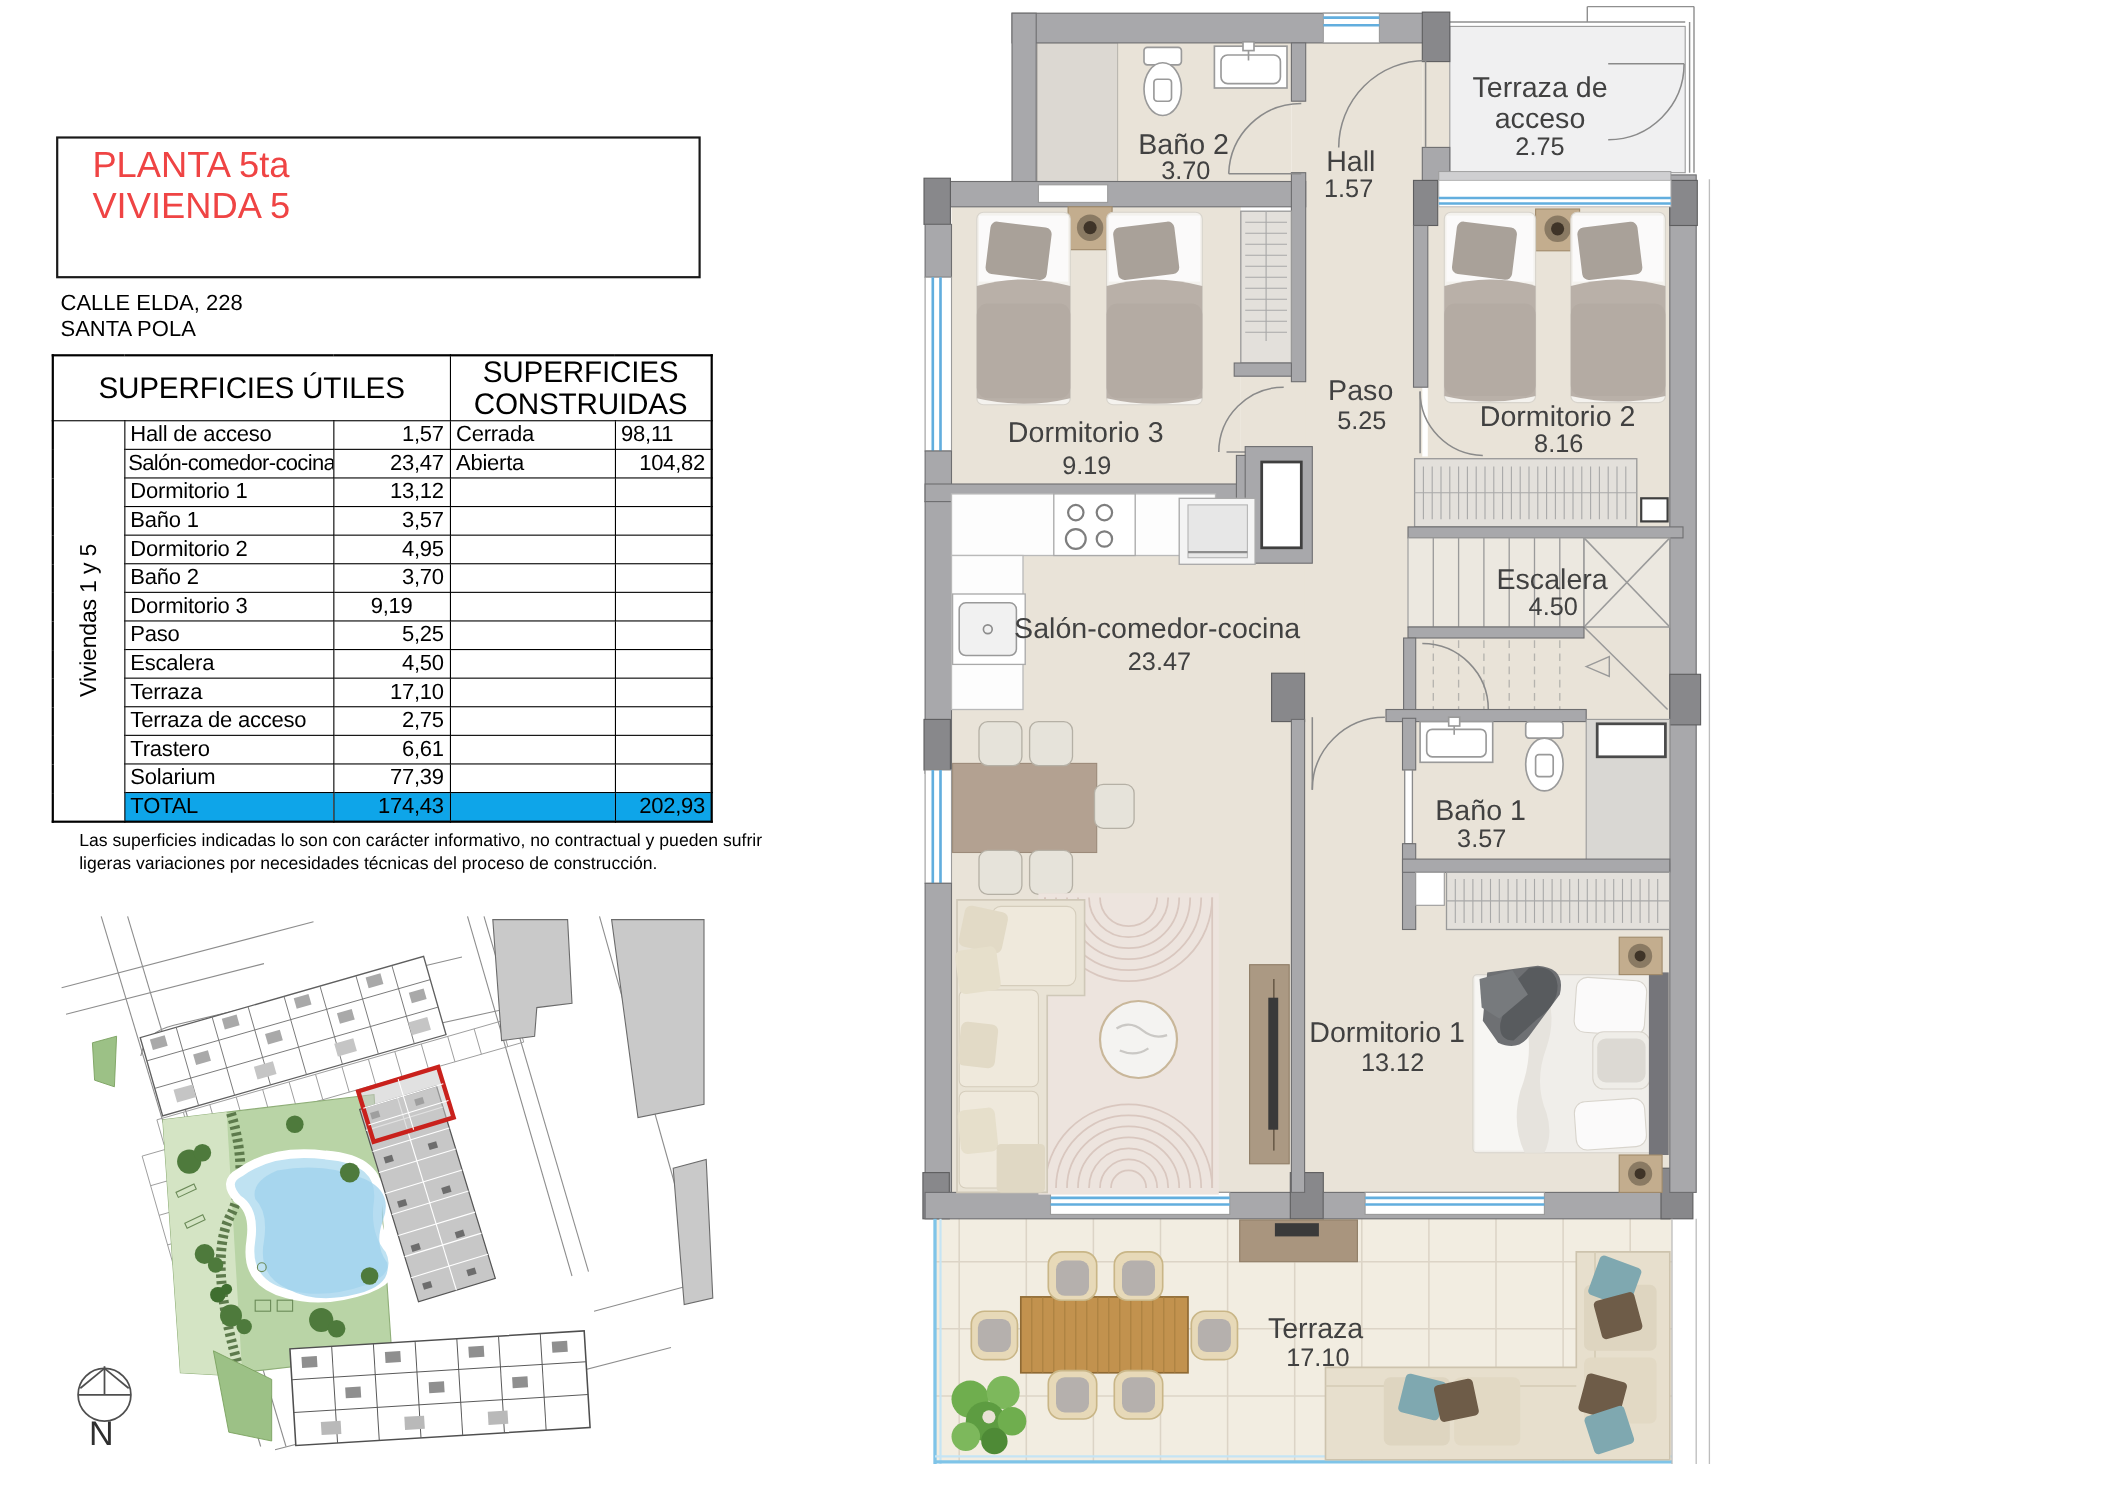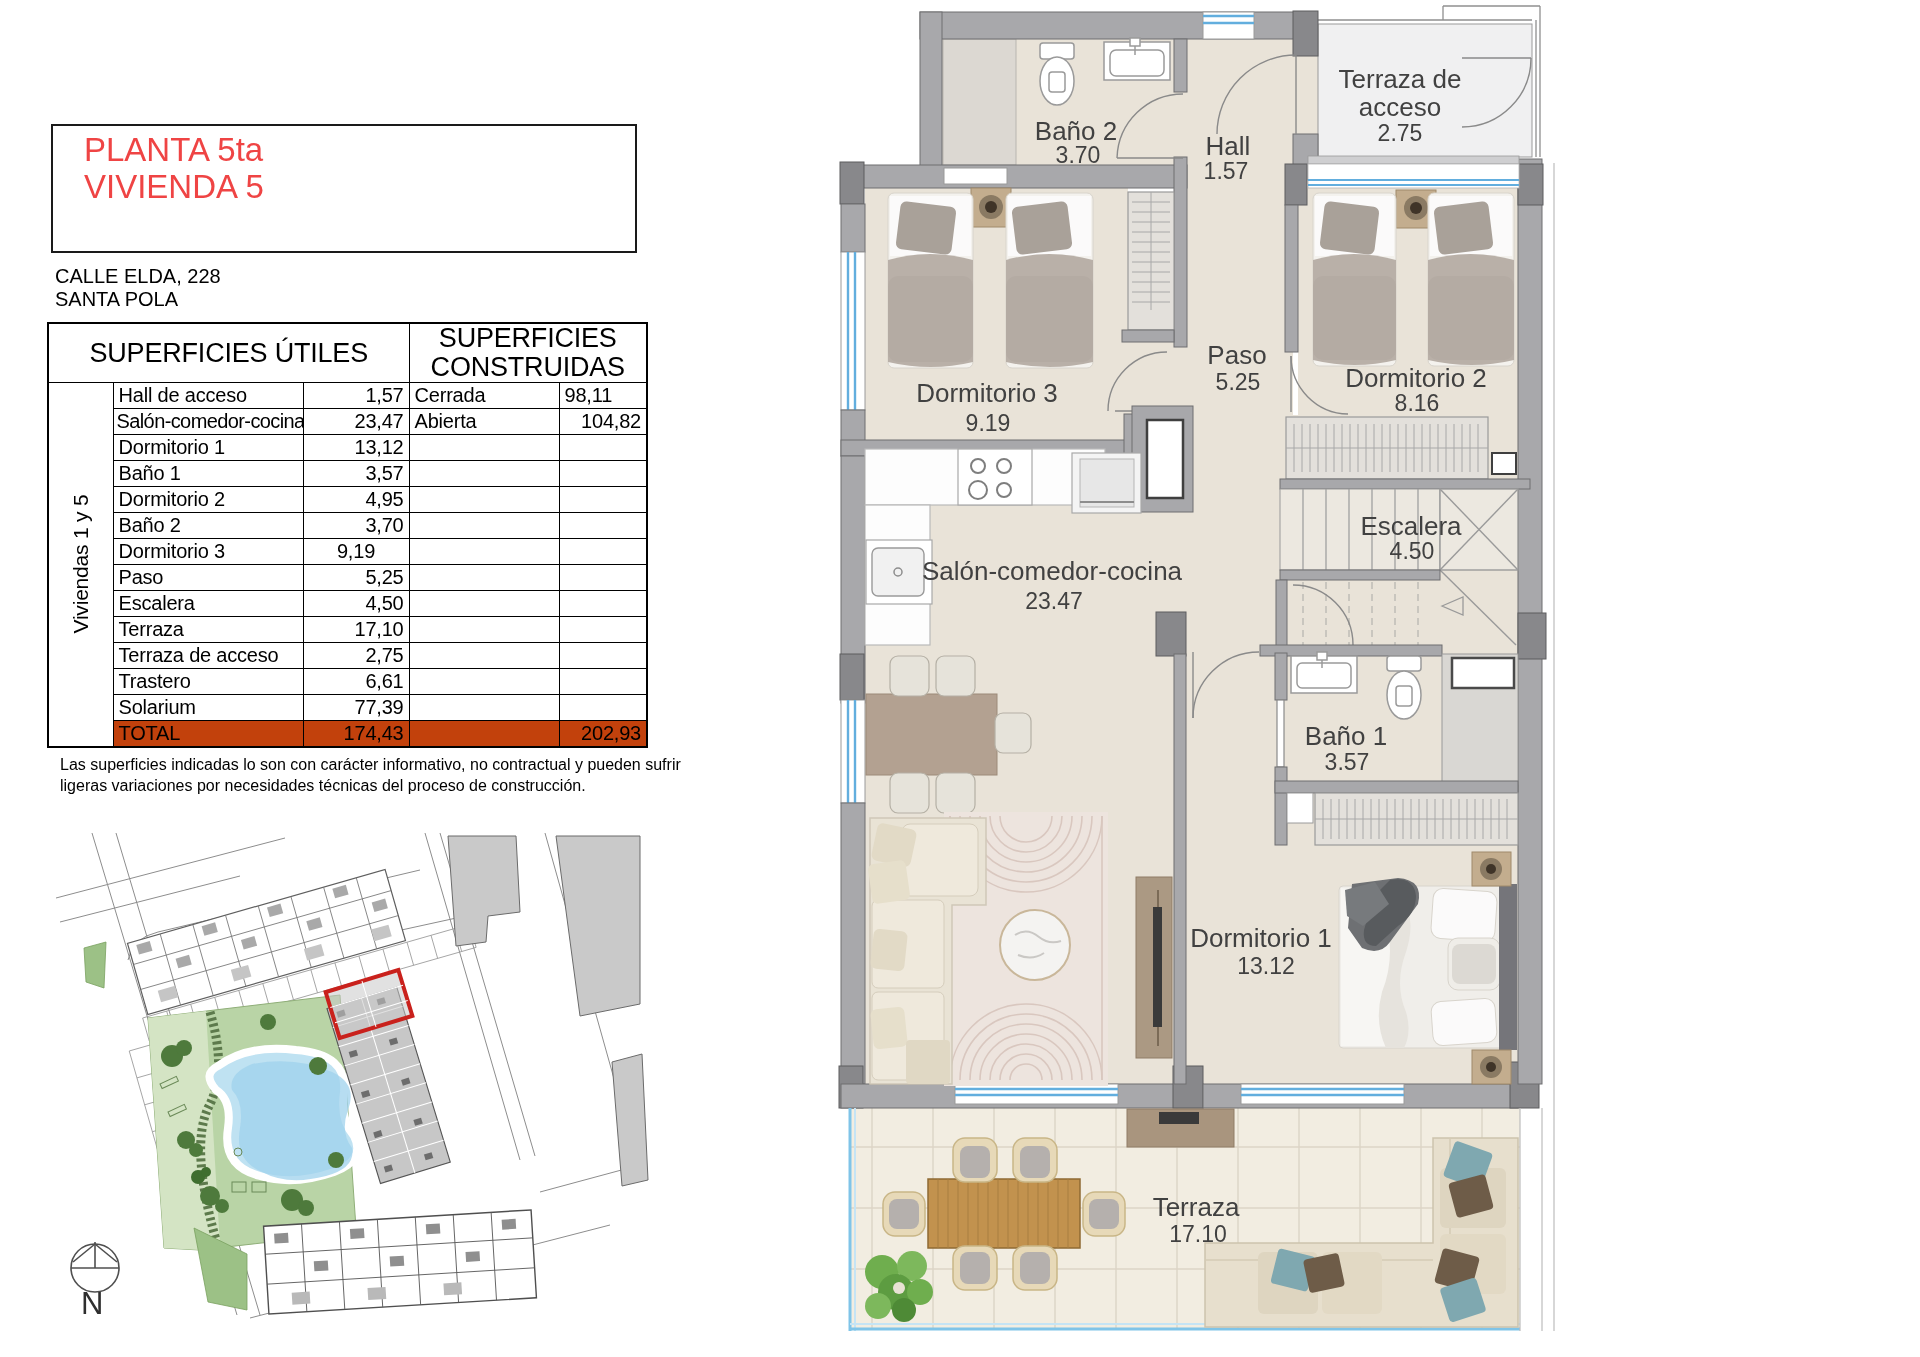--- a/index.html
+++ b/index.html
@@ -108,31 +108,31 @@
             <td style="text-align:right;">6,61</td>
             <td></td>
             <td></td>
           </tr>
 <tr>
             <td>Solarium</td>
             <td style="text-align:right;">77,39</td>
             <td></td>
             <td></td>
           </tr>
-<tr style="background:#c2410c;">
+<tr style="background:#0ea5e9;">
             <td>TOTAL</td>
             <td style="text-align:right;">174,43</td>
             <td></td>
             <td style="text-align:right;">202,93</td>
           </tr>
 </tbody>
       </table>
 </div>
 
-<div class="abs" style="left:60px;top:754px;font-size:16px;color:#000;line-height:21px;">Las superficies indicadas lo son con carácter informativo, no contractual y pueden sufrir<br>ligeras variaciones por necesidades técnicas del proceso de construcción.</div>
+<div class="abs" style="left:72px;top:754px;font-size:16px;color:#000;line-height:21px;">Las superficies indicadas lo son con carácter informativo, no contractual y pueden sufrir<br>ligeras variaciones por necesidades técnicas del proceso de construcción.</div>
 
 <svg class="abs" style="left:40px;top:828px;" width="620" height="512" viewBox="40 828 620 512">
 <g id="siteplan">
 
 <g stroke="#8d8d8d" stroke-width="1" fill="none">
  <line x1="92" y1="833" x2="237" y2="1315"></line>
  <line x1="116" y1="833" x2="260" y2="1315"></line>
  <line x1="56" y1="898" x2="285" y2="838"></line>
  <line x1="60" y1="922" x2="240" y2="876"></line>
  <path d="M 128,960 q 4,-22 30,-28 L 420,870"></path>

